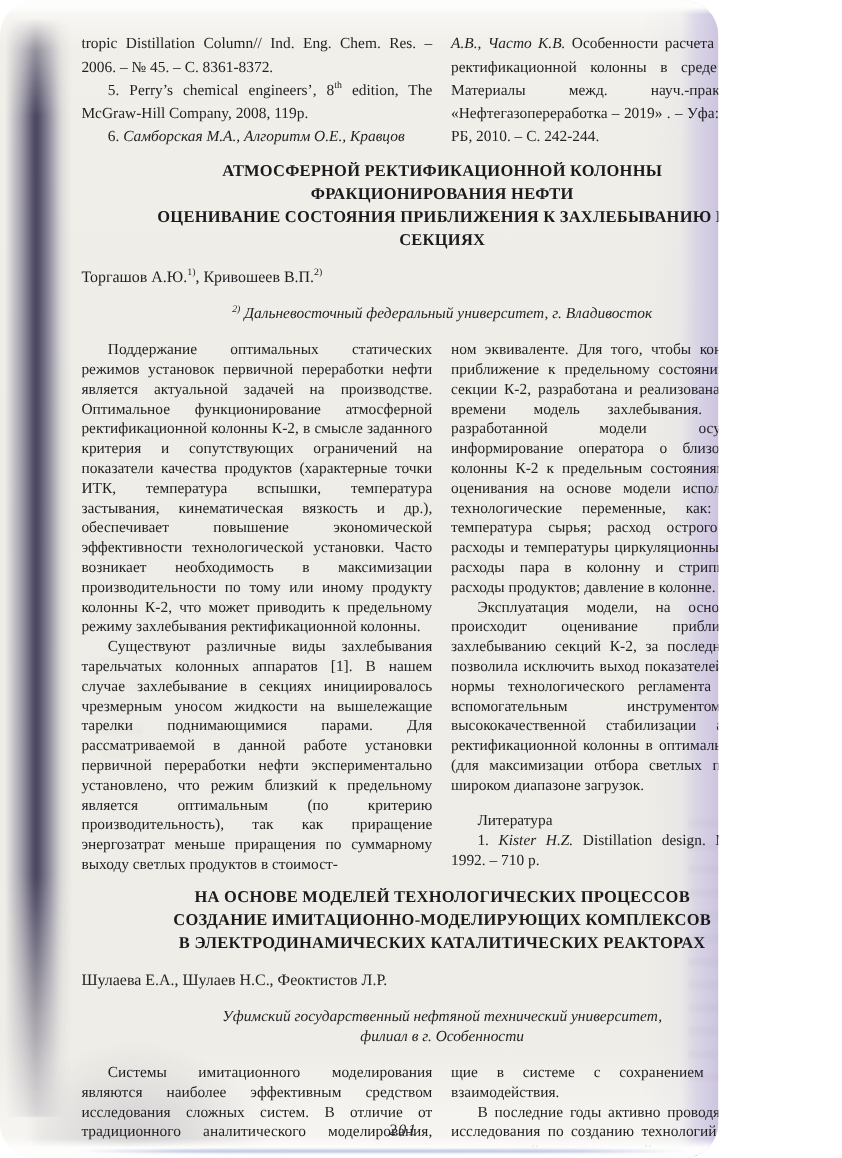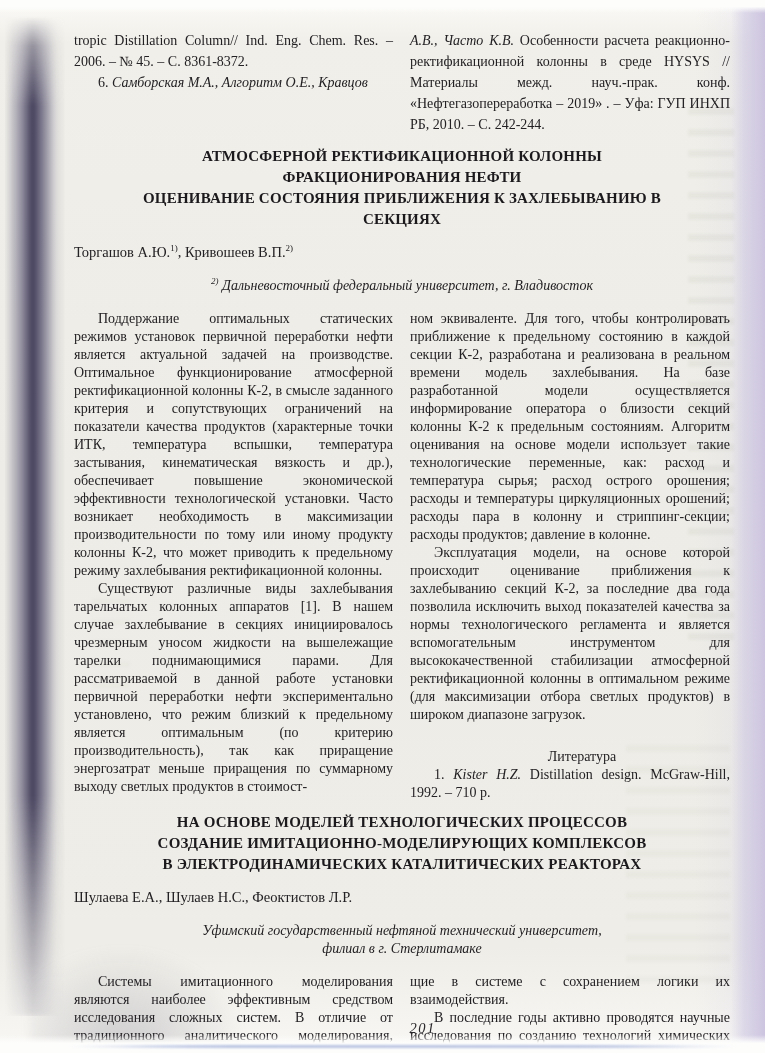--- a/index.html
+++ b/index.html
@@ -1,21 +1,22 @@
 <!DOCTYPE html>
 <html><head>
 <meta charset="utf-8">
 <style>
   html,body { margin:0; padding:0; background:#ffffff; }
   .scan-page {
-    position:relative; width:765px; height:1053px; overflow:hidden;
+    position:relative; width:653px; height:1053px; overflow:hidden;
     background:
       linear-gradient(180deg,#fbfaf7 0%, #f0efe9 4%, #edece6 45%, #eeede7 90%, #f8f7f4 100%);
     font-family:"Liberation Serif", serif;
     color:#242124;
+    border-radius:32px;
   }
   
   .spine-shadow {
     position:absolute; left:5px; top:16px; width:60px; height:1000px;
     background:linear-gradient(90deg,
       rgba(90,85,115,0) 0%, rgba(70,64,100,0.50) 26%,
       rgba(43,38,70,0.88) 46%, rgba(58,53,90,0.62) 62%,
       rgba(130,127,150,0.18) 84%, rgba(150,148,165,0) 100%);
     filter:blur(2px);
     -webkit-mask-image:linear-gradient(180deg, transparent 0%, rgba(0,0,0,.55) 3%, #000 9%, #000 78%, rgba(0,0,0,.45) 91%, rgba(0,0,0,.12) 100%);
@@ -65,21 +66,21 @@
     letter-spacing:.2px; color:#1c191d; margin:0 auto;
   }
   .authors { text-align:left; font-size:14.5px; margin-top:7px; }
   .affil   { text-align:center; font-style:italic; font-size:14px; line-height:18.5px; }
   .affil-block { margin-top:8px; }
   .gap-refs-title { height:11px; }
   .gap-title-auth { height:7px; }
   .gap-auth-affil { height:8px; }
   .gap-affil-body { height:14px; }
   .gap-article    { height:10px; }
-  .lit-head { margin-top:24px; text-indent:24px; text-align:center; }
+  .lit-head { margin-top:14px; text-indent:24px; text-align:left; }
   .page-number {
     position:absolute; bottom:16px; left:0; width:100%;
     text-align:center; font-size:14.5px; font-style:italic; letter-spacing:1.5px; color:#2a272a;margin-left:40px;
   }
 </style>
 </head>
 <body>
 
 <div class="scan-page">
 
@@ -90,20 +91,21 @@
   <div class="bleed bleed-a"></div>
   <div class="bleed bleed-b"></div>
   <div class="bleed bleed-c"></div>
 
   <div class="content">
     <div class="pad-top"></div>
 
     <div class="refs two-col">
       <div class="col-l">
         <p>tropic Distillation Column// Ind. Eng. Chem. Res. – 2006. – № 45. – С. 8361-8372.</p>
+        <p class="ind"><span>5. Perry’s chemical engineers’, 8</span><sup>th</sup><span> edition, The McGraw-Hill Company, 2008, 119p.</span></p>
         <p class="ind"><span>6. </span><span class="it">Самборская М.А., Алгоритм О.Е., Кравцов</span></p>
       </div>
       <div class="col-r">
         <p><span class="it">А.В., Часто К.В.</span><span> Особенности расчета реакционно-ректификационной колонны в среде HYSYS // Материалы межд. науч.-прак. конф. «Нефтегазопереработка – 2019» . – Уфа: ГУП ИНХП РБ, 2010. – С. 242-244.</span></p>
       </div>
     </div>
 
     <div class="gap-refs-title"></div>
     <div class="title" style="max-width:560px">
       <div>АТМОСФЕРНОЙ РЕКТИФИКАЦИОННОЙ КОЛОННЫ ФРАКЦИОНИРОВАНИЯ НЕФТИ</div>
@@ -133,21 +135,21 @@
     <div class="title">
       <div>НА ОСНОВЕ МОДЕЛЕЙ ТЕХНОЛОГИЧЕСКИХ ПРОЦЕССОВ</div>
       <div>СОЗДАНИЕ ИМИТАЦИОННО-МОДЕЛИРУЮЩИХ КОМПЛЕКСОВ</div>
       <div>В ЭЛЕКТРОДИНАМИЧЕСКИХ КАТАЛИТИЧЕСКИХ РЕАКТОРАХ</div>
     </div>
     <div class="gap-title-auth"></div>
     <div class="authors">Шулаева Е.А., Шулаев Н.С., Феоктистов Л.Р.</div>
     <div class="gap-auth-affil"></div>
     <div class="affil-block">
       <div class="affil">Уфимский государственный нефтяной технический университет,</div>
-      <div class="affil">филиал в г. Стерлитамаке</div>
+      <div class="affil">филиал в г. Особенности</div>
     </div>
     <div class="gap-affil-body"></div>
     <div class="two-col">
       <div class="col-l">
         <p class="ind">Системы имитационного моделирования являются наиболее эффективным средством исследования сложных систем. В отличие от традиционного аналитического моделирования, принцип имитационного моделирования основывается на том, что математическая модель воспроизводит процесс функционирования во времени, причем имитируются элементарные события, протекаю-</p>
       </div>
       <div class="col-r">
         <p>щие в системе с сохранением логики их взаимодействия.</p>
         <p class="ind">В последние годы активно проводятся научные исследования по созданию технологий химических превращений под воздействием одного из высокоэнергоэффективных способов проведения химических превращений – сверхвысокочастотного электромагнитного излучения (СВЧ ЭМИ) [1,2].</p>
       </div>

